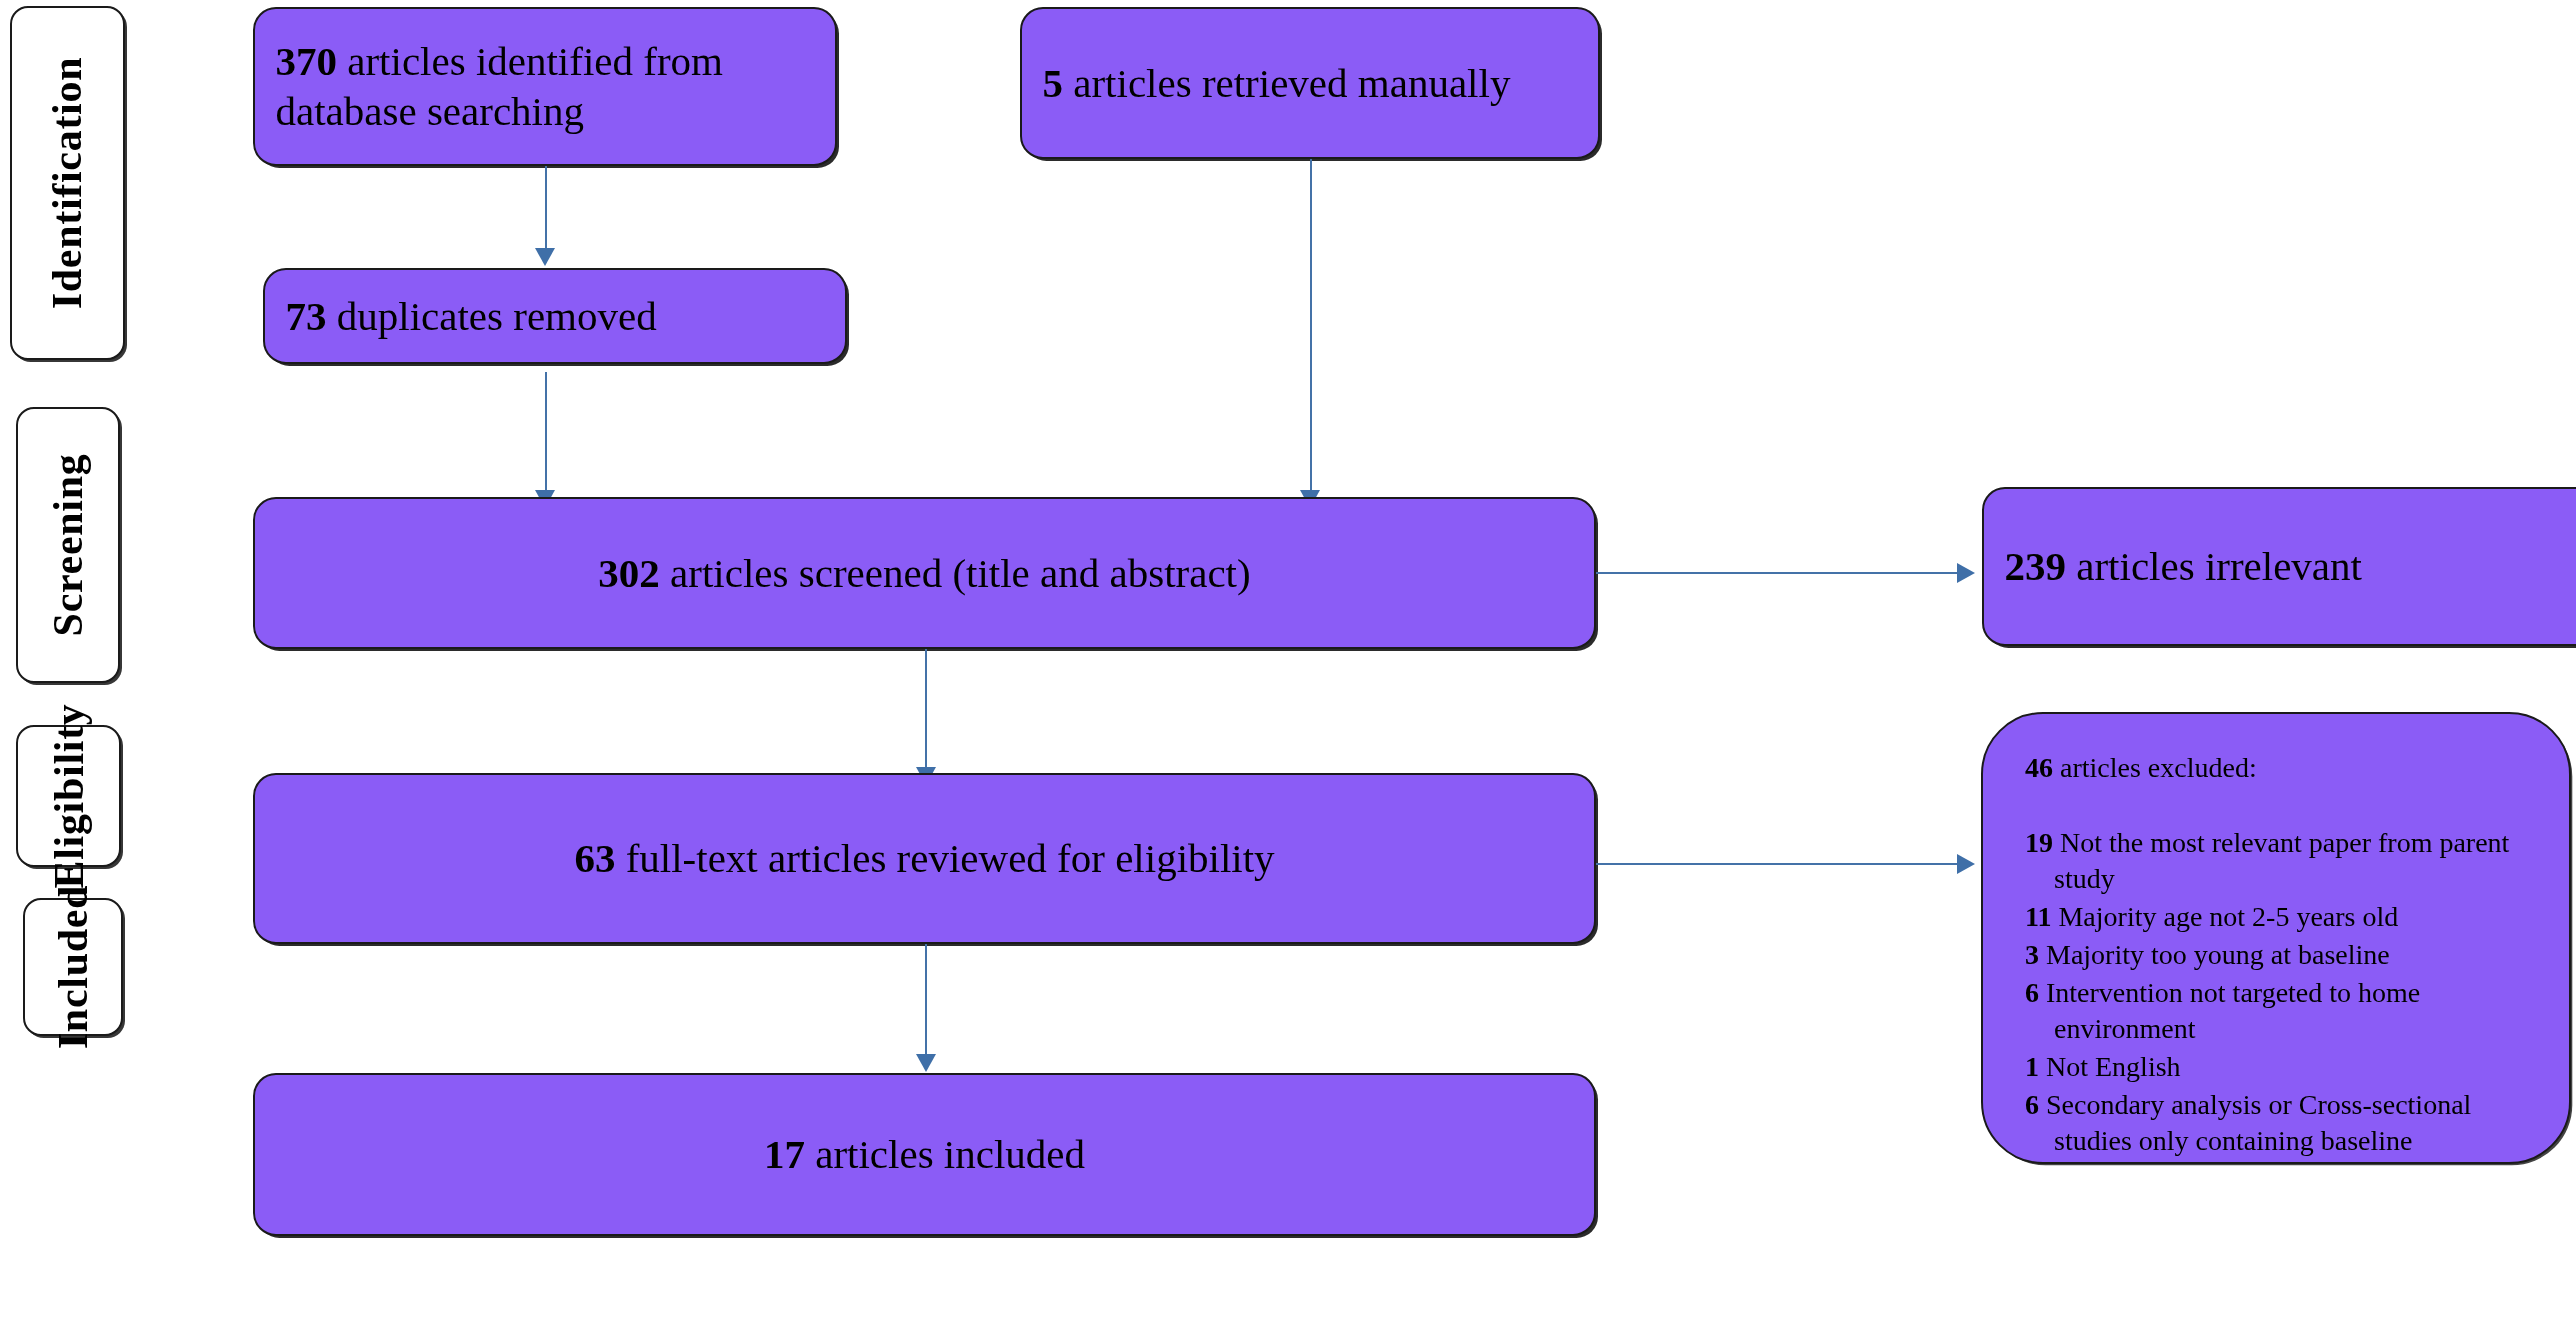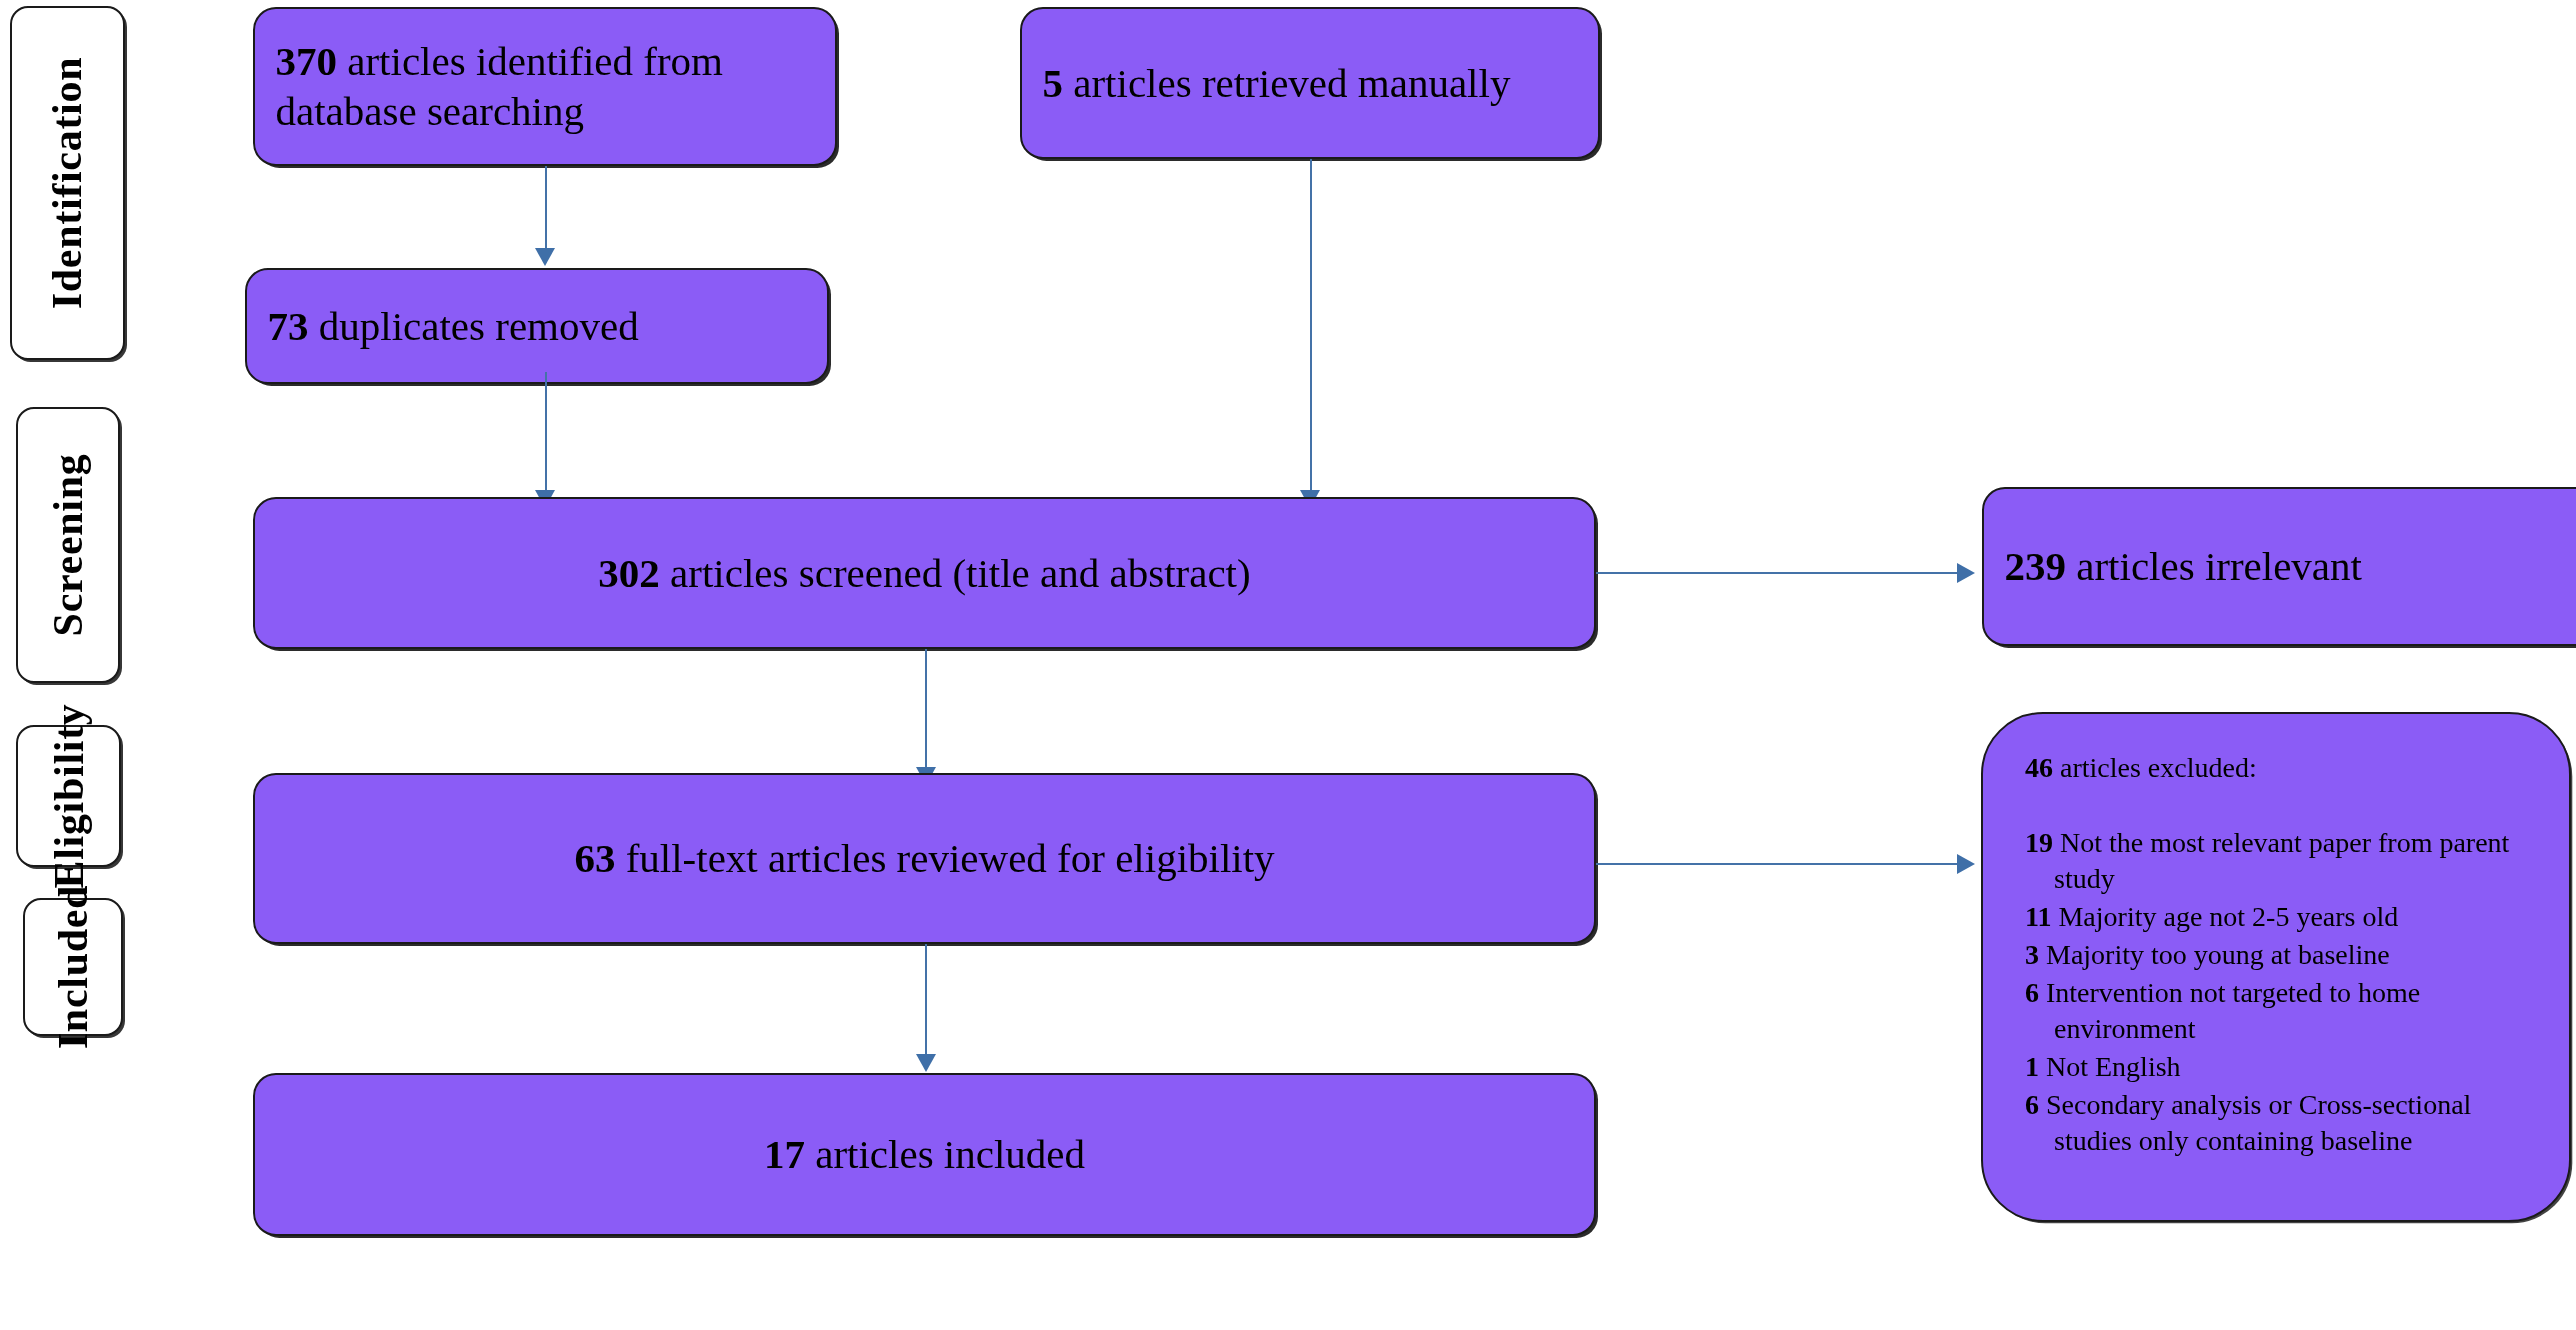--- a/index.html
+++ b/index.html
@@ -156,21 +156,21 @@
       </div>
     </div>
   </div>
 
   <div class="vline" style="left:545px; top:166px; height:85px;"></div>
   <div class="arrow-down" style="left:535px; top:248px;"></div>
 
   <div class="vline" style="left:1310px; top:159px; height:335px;"></div>
   <div class="arrow-down" style="left:1300px; top:490px;"></div>
 
-  <div class="box" style="left:245px; top:268px; width:584px; height:116px;">
+  <div class="box" style="left:263px; top:268px; width:584px; height:96px;">
     <div class="box-inner left">
       <div class="box-text">
         <b>73</b>
         <span class="reg">duplicates removed</span>
       </div>
     </div>
   </div>
 
   <div class="vline" style="left:545px; top:372px; height:123px;"></div>
   <div class="arrow-down" style="left:535px; top:490px;"></div>
@@ -204,21 +204,21 @@
       <div class="box-text">
         <b>63</b>
         <span class="reg">full-text articles reviewed for eligibility</span>
       </div>
     </div>
   </div>
 
   <div class="hline" style="left:1596px; top:863px; width:364px;"></div>
   <div class="arrow-right" style="left:1957px; top:854px;"></div>
 
-  <div class="box excl" style="left:1981px; top:712px; width:590px; height:510px;">
+  <div class="box excl" style="left:1981px; top:712px; width:590px; height:452px;">
     <div class="excl-inner">
       <div class="excl-head">
         <b>46</b>
         <span class="reg">articles excluded:</span>
       </div>
       <ul class="excl-list">
         <li>
           <b>19</b>
           <span class="reg">Not the most relevant paper from parent study</span>
         </li>

